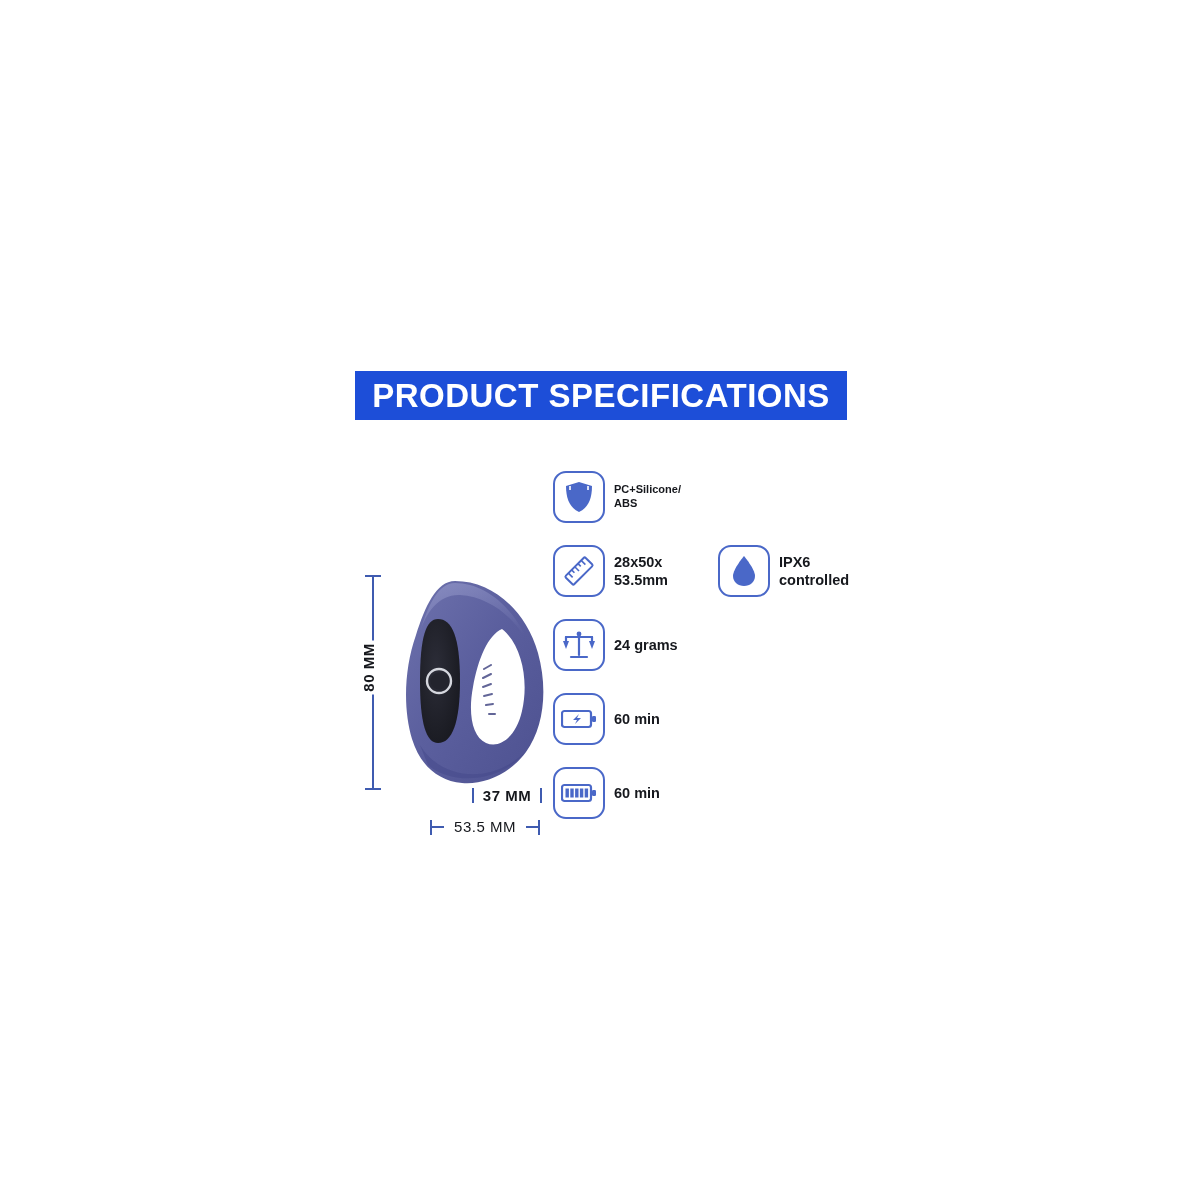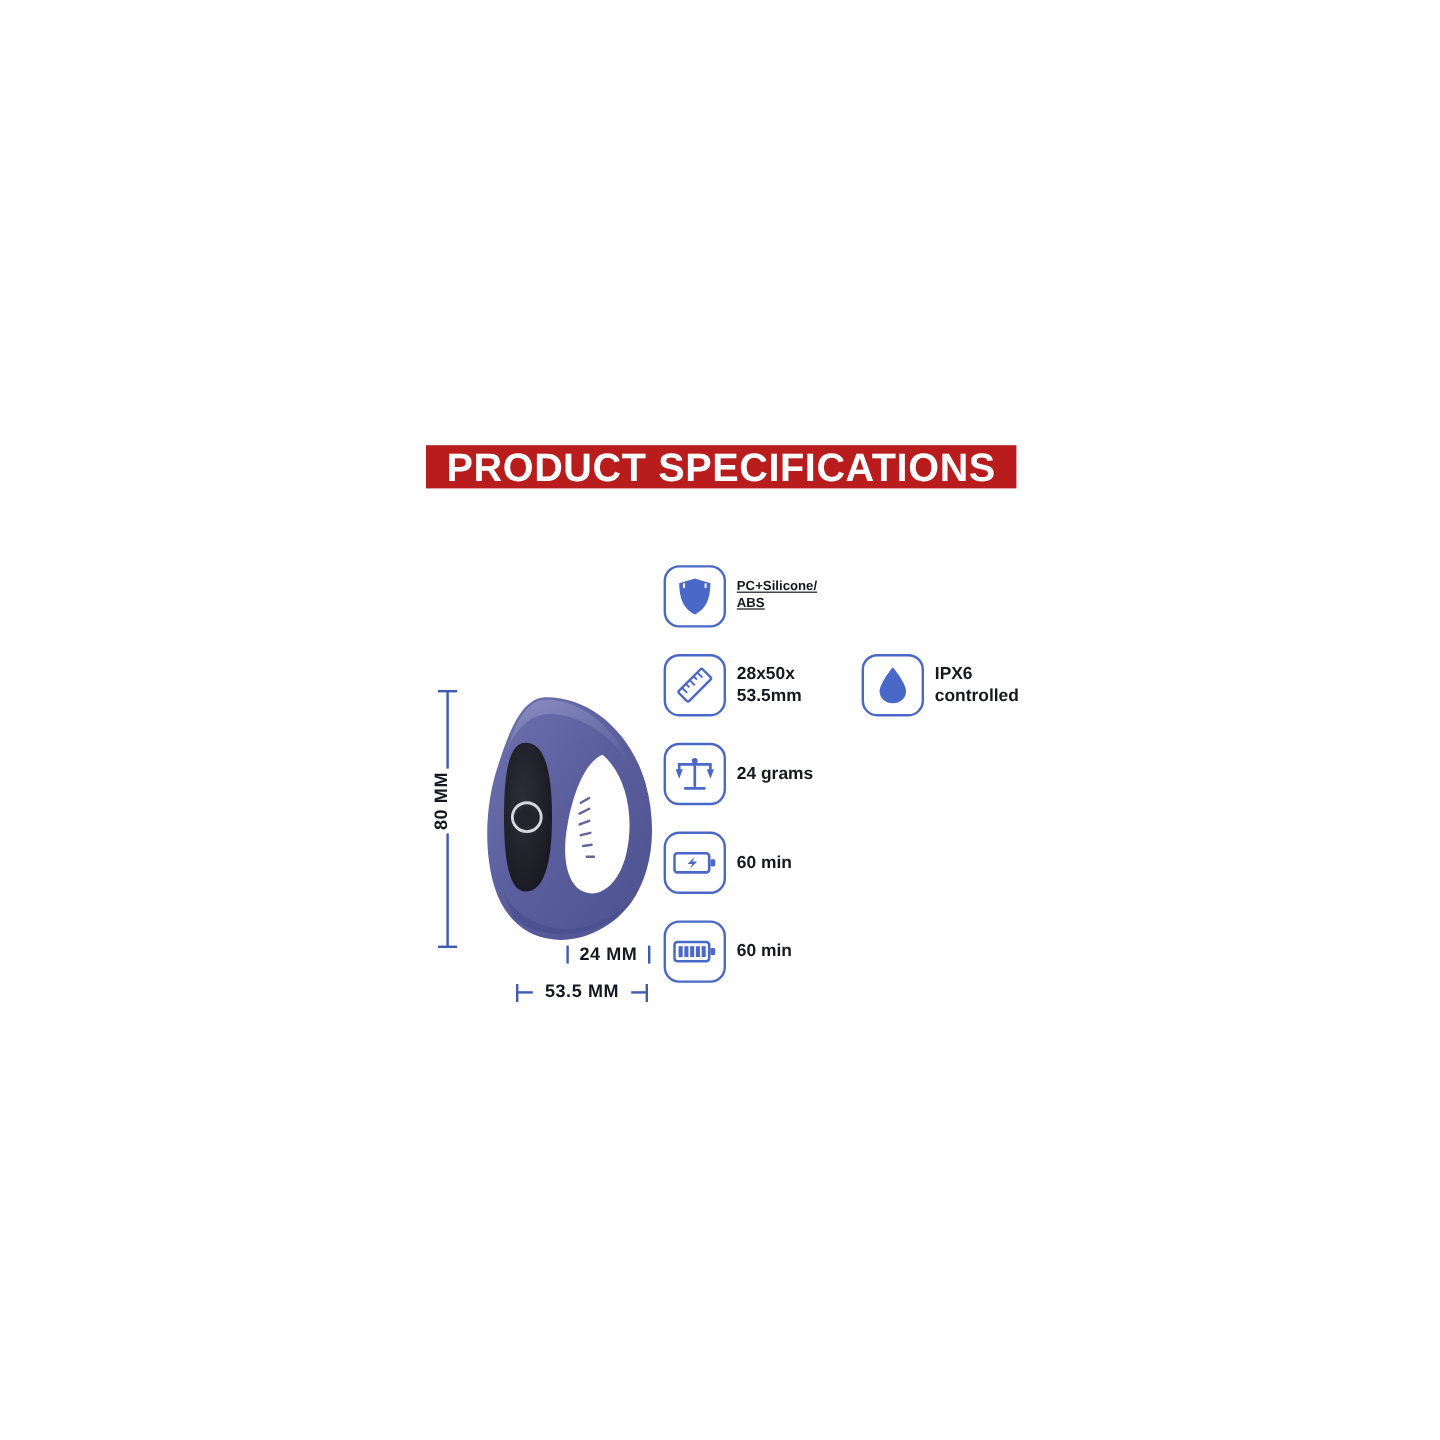--- a/index.html
+++ b/index.html
@@ -14,22 +14,22 @@
     font-family: "Liberation Sans", sans-serif;
     overflow: hidden;
   }
 
   
   #header-banner {
     position: absolute;
     left: 355px;
     top: 371px;
     width: 492px;
-    height: 36px;
-    background: #b91c1c;
+    height: 49px;
+    background: #1d4ed8;
     display: flex;
     align-items: center;
     justify-content: center;
   }
   #header-title {
     color: #ffffff;
     font-size: 33px;
     font-weight: bold;
     letter-spacing: 0.5px;
     line-height: 1;
@@ -141,21 +141,21 @@
   }
   #dim-width .cap.l { left: 0; }
   #dim-width .cap.r { right: 0; }
   #dim-width-label {
     position: absolute;
     left: 0;
     top: 1px;
     width: 110px;
     text-align: center;
     font-size: 15px;
-    font-weight: bold;
+    font-weight: normal;
     color: #16181d;
     letter-spacing: 0.5px;
   }
 
   
   #spec-grid {
     position: absolute;
     left: 553px;
     top: 460px;
     width: 330px;
@@ -187,21 +187,21 @@
     justify-content: center;
   }
   .spec-icon svg { display: block; }
   .spec-label {
     font-size: 14.5px;
     font-weight: bold;
     color: #16181d;
     line-height: 1.26;
     white-space: pre-line;
   }
-  .spec-label.small { font-size: 11px; text-decoration: underline; }
+  .spec-label.small { font-size: 11px; }
 </style>
 </head>
 <body>
 
 <div id="header-banner">
   <div id="header-title">PRODUCT SPECIFICATIONS</div>
 </div>
 
 <div id="product-figure">
 
@@ -251,21 +251,21 @@
       <path d="M88 128 L95 127"></path>
       <path d="M91 137 L97 137"></path>
     </g>
 
     <path d="M22 168 C40 200 90 210 126 176 C104 204 56 210 30 188 Z" fill="#43478a" opacity="0.5"></path>
   </svg>
 
   <div id="dim-depth">
     <div class="tick left"></div>
     <div class="tick right"></div>
-    <div id="dim-depth-label">24 MM</div>
+    <div id="dim-depth-label">37 MM</div>
   </div>
 
   <div id="dim-width">
     <div class="line l"></div>
     <div class="line r"></div>
     <div class="cap l"></div>
     <div class="cap r"></div>
     <div id="dim-width-label">53.5 MM</div>
   </div>
 </div>

